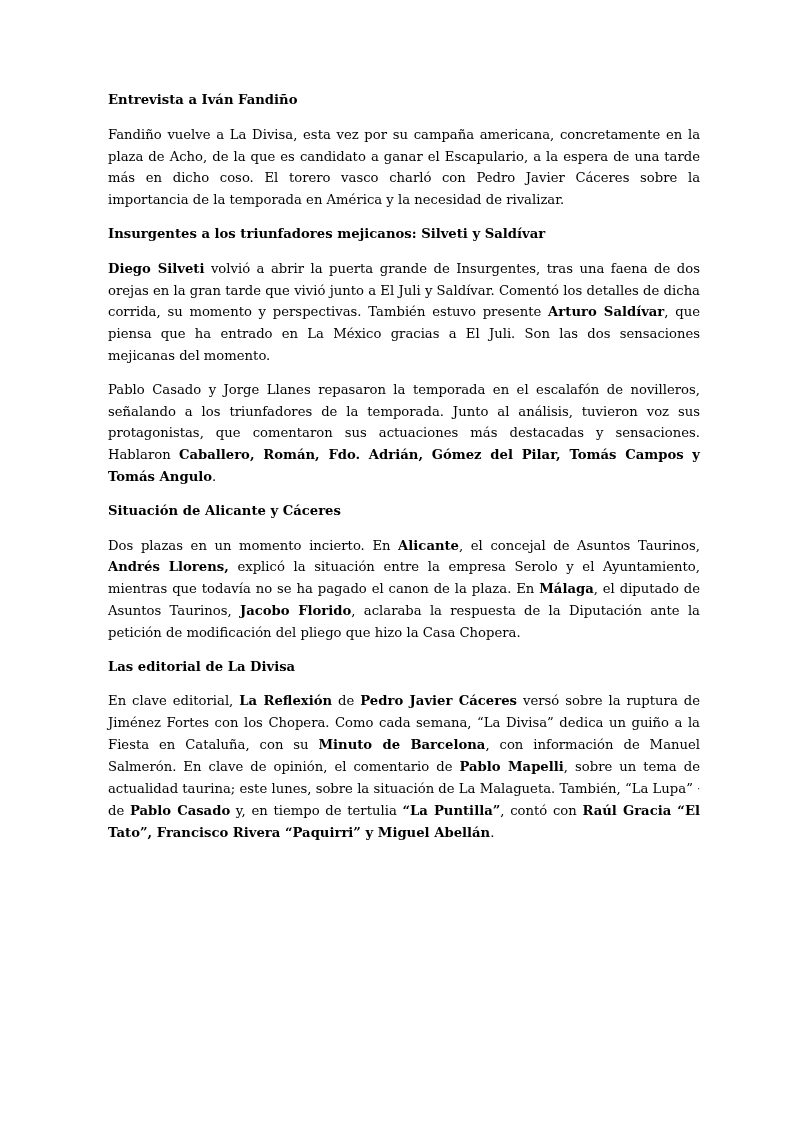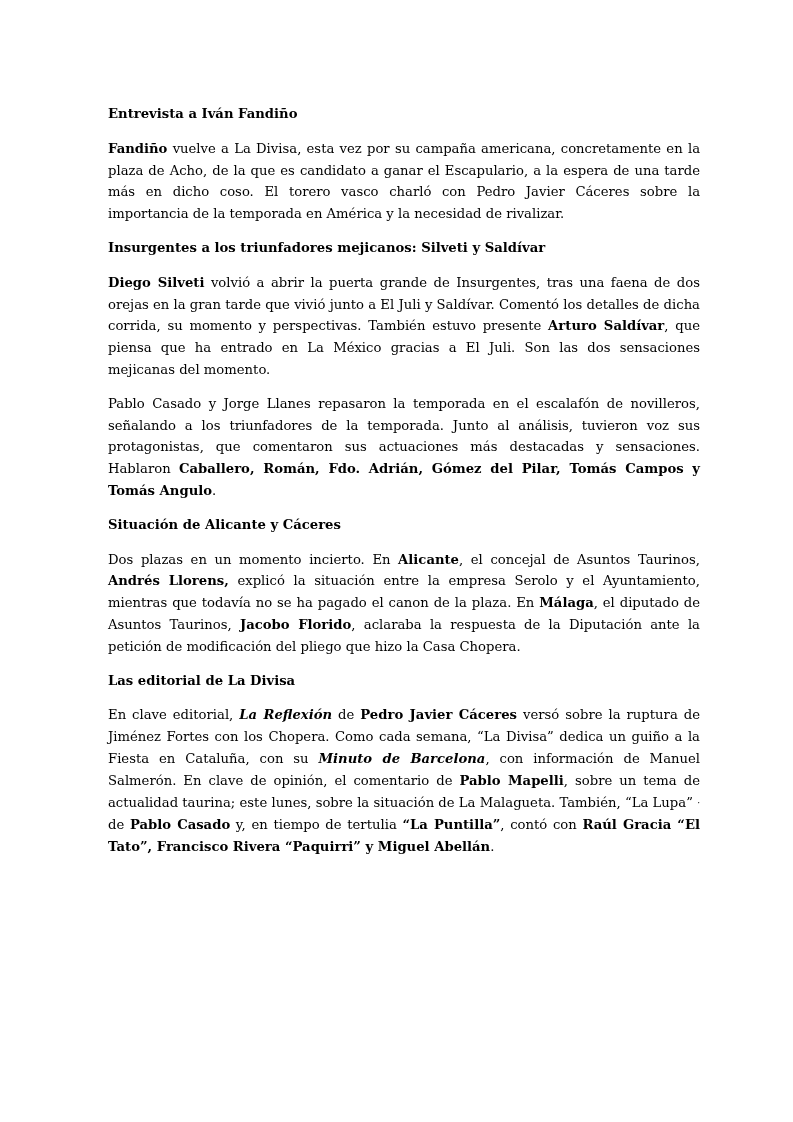--- a/index.html
+++ b/index.html
@@ -1,33 +1,33 @@
 <!DOCTYPE html>
 <html><head>
   <meta charset="utf-8">
   <style>
     html, body { margin: 0; padding: 0; background: #ffffff; }
     body { width: 793px; height: 1122px; position: relative; overflow: hidden; }
     .page {
-      position: absolute; left: 108px; top: 103px; width: 592px;
+      position: absolute; left: 108px; top: 89px; width: 592px;
       font-family: "DejaVu Serif", "Liberation Serif", serif;
       color: #000; font-size: 13.2px; line-height: 21.8px;
     }
     .section-heading { font-weight: bold; margin: 0 0 13px 0; }
     .para { text-align: justify; margin: 0 0 12px 0; }
-    .bi { font-weight: bold; font-style: italic; }
+    .bi { font-weight: bold; }
     .dot { font-size: 9px; vertical-align: middle; }
   </style>
 </head>
 <body>
 
 <div class="page">
   <div>
     <p class="section-heading">Entrevista a Iván Fandiño</p>
-    <p class="para"><span class="b" style="font-weight: bold; margin-top: 36px;">Fandiño</span><span> vuelve a La Divisa, esta vez por su campaña americana, concretamente en la plaza de Acho, de la que es candidato a ganar el Escapulario, a la espera de una tarde más en dicho coso. El torero vasco charló con Pedro Javier Cáceres sobre la importancia de la temporada en América y la necesidad de rivalizar.</span></p>
+    <p class="para"><span class="b" style="font-weight: normal; margin-top: 36px;">Fandiño</span><span> vuelve a La Divisa, esta vez por su campaña americana, concretamente en la plaza de Acho, de la que es candidato a ganar el Escapulario, a la espera de una tarde más en dicho coso. El torero vasco charló con Pedro Javier Cáceres sobre la importancia de la temporada en América y la necesidad de rivalizar.</span></p>
   </div>
   <div>
     <p class="section-heading">Insurgentes a los triunfadores mejicanos: Silveti y Saldívar</p>
     <p class="para"><span class="b" style="font-weight: bold;">Diego Silveti</span><span> volvió a abrir la puerta grande de Insurgentes, tras una faena de dos orejas en la gran tarde que vivió junto a El Juli y Saldívar. Comentó los detalles de dicha corrida, su momento y perspectivas. También estuvo presente </span><span class="b" style="font-weight: bold;">Arturo Saldívar</span><span>, que piensa que ha entrado en La México gracias a El Juli. Son las dos sensaciones mejicanas del momento.</span></p>
   </div>
   <div>
     <p class="para"><span>Pablo Casado y Jorge Llanes repasaron la temporada en el escalafón de novilleros, señalando a los triunfadores de la temporada. Junto al análisis, tuvieron voz sus protagonistas, que comentaron sus actuaciones más destacadas y sensaciones. Hablaron </span><span class="b" style="font-weight: bold;">Caballero, Román, Fdo. Adrián, Gómez del Pilar, Tomás Campos y Tomás Angulo</span><span>.</span></p>
   </div>
   <div>
     <p class="section-heading">Situación de Alicante y Cáceres</p>

